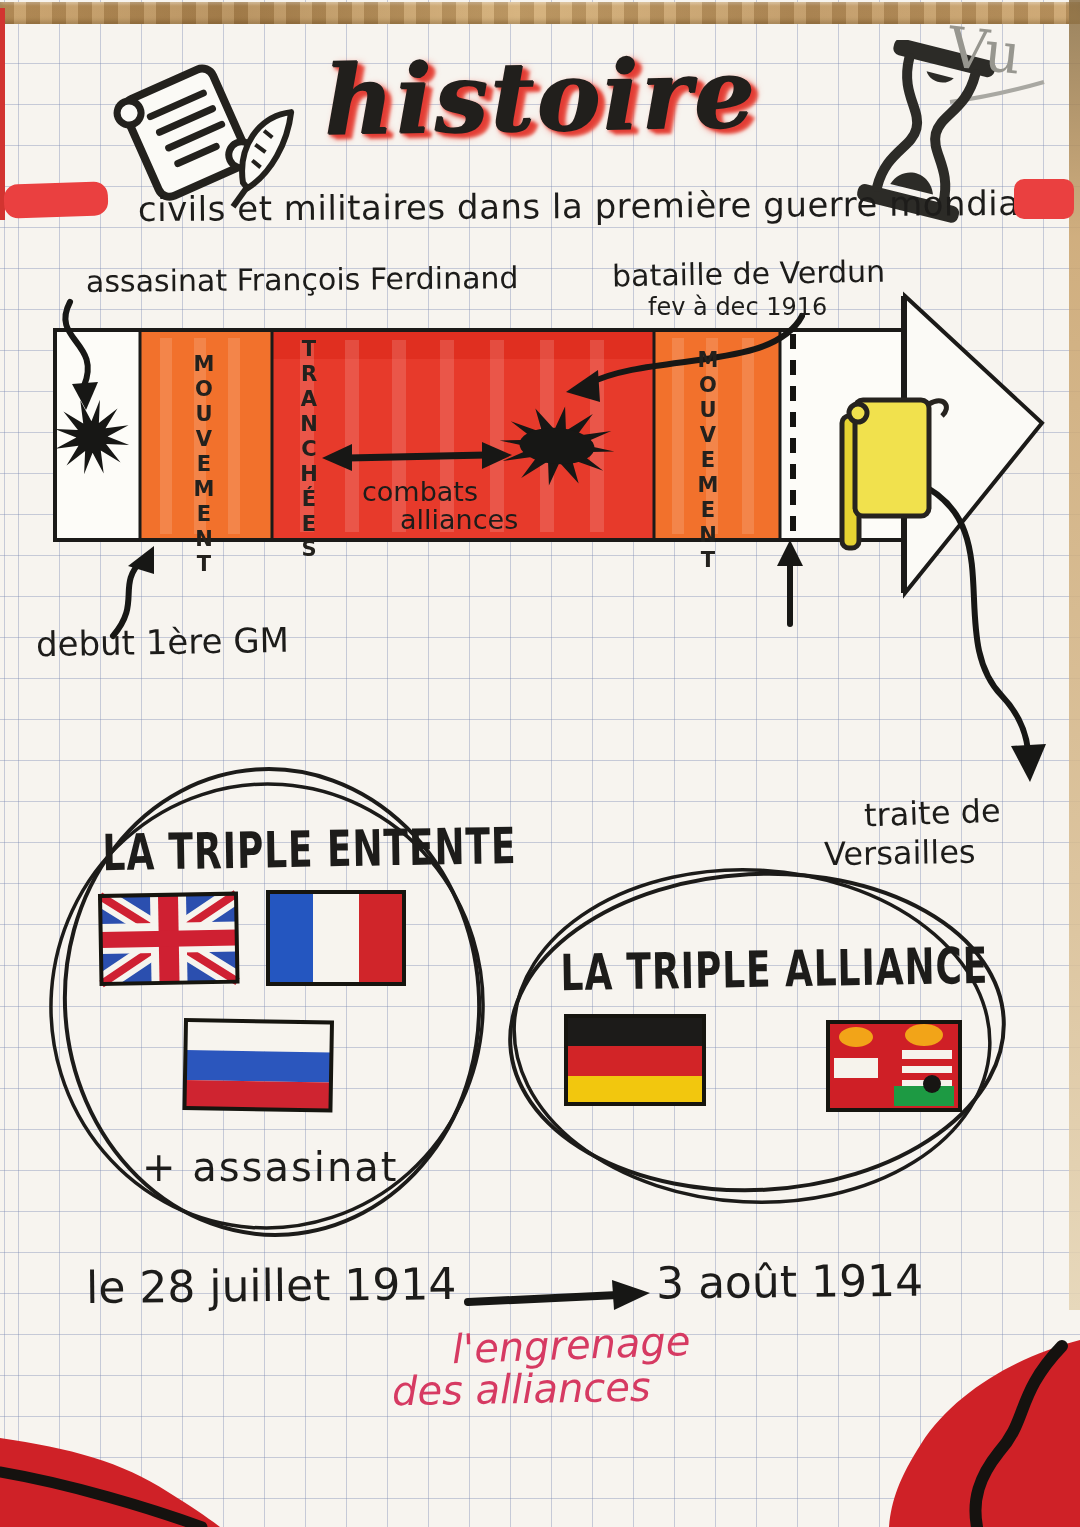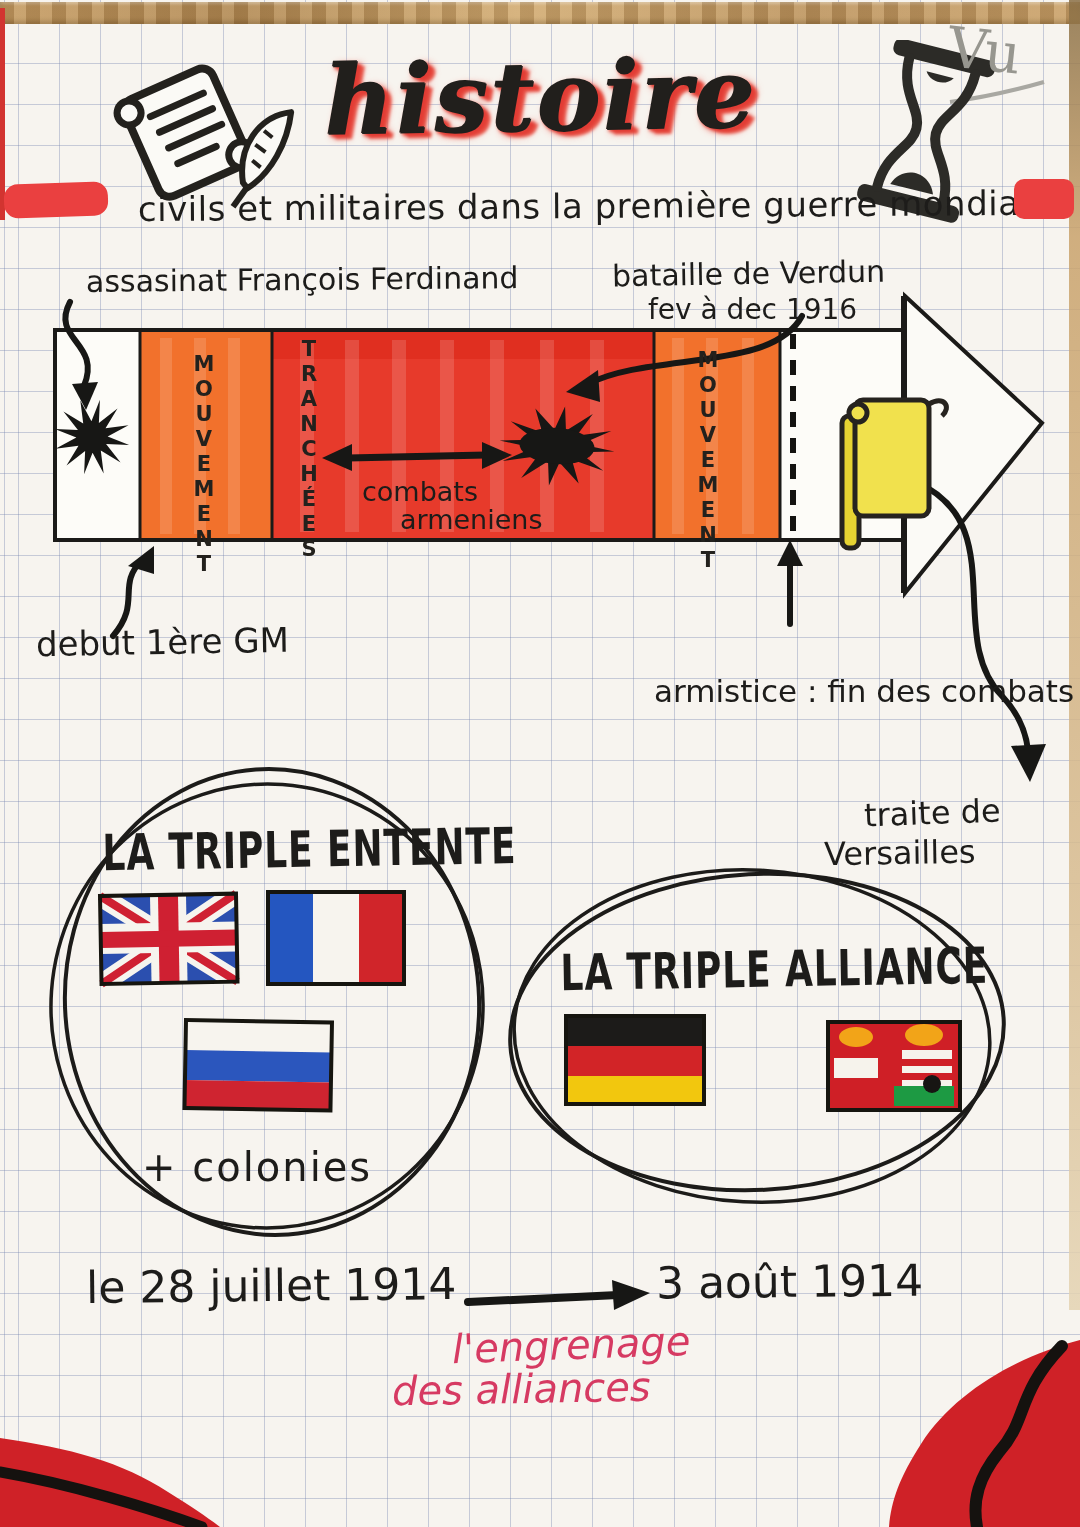--- a/index.html
+++ b/index.html
@@ -46,21 +46,21 @@
   .subtitle {
     left:138px; top:186px; width:880px; font-size:34px; letter-spacing:.5px;
     transform:rotate(-.4deg); white-space:nowrap;
   }
   .bar { background:#ea4040; border-radius:14px; }
   .bar-left  { left:4px;  top:183px; width:104px; height:34px; transform:rotate(-2deg); }
   .bar-right { left:1014px; top:179px; width:60px; height:40px; border-radius:10px; }
 
   
   .h { white-space:nowrap; }
-  .fs27{font-size:27px;} .fs28{font-size:28px;} .fs30{font-size:30px;} .fs31{font-size:31px;}
+  .fs27{font-size:27px;} .fs28{font-size:24px;} .fs30{font-size:30px;} .fs31{font-size:31px;}
   .fs32{font-size:32px;} .fs34{font-size:34px;} .fs40{font-size:40px;} .fs44{font-size:44px;}
 
   .vword {
     writing-mode:vertical-lr; text-orientation:upright;
     font-size:21px; font-weight:bold; letter-spacing:1px; line-height:1;
     color:#23211d; white-space:nowrap;
   }
   .group-title { font-weight:bold; letter-spacing:1px; transform:scale(.92,1.25); transform-origin:left top; }
   .pink { color:#d63a62; font-style:italic; }
 </style>
@@ -264,29 +264,28 @@
 
   <div class="abs h fs30" style="left:86px;top:262px;transform:rotate(-.5deg)">assasinat François Ferdinand</div>
   <div class="abs h fs30" style="left:612px;top:256px;transform:rotate(-1deg)">bataille de Verdun</div>
   <div class="abs h fs28" style="left:648px;top:293px">fev à dec 1916</div>
 
   <div class="abs vword" style="left:193px;top:352px">MOUVEMENT</div>
   <div class="abs vword" style="left:298px;top:337px">TRANCHÉES</div>
   <div class="abs vword" style="left:697px;top:348px">MOUVEMENT</div>
 
   <div class="abs h fs27" style="left:362px;top:476px">combats</div>
-  <div class="abs h fs27" style="left:400px;top:504px">armeniens</div>
+  <div class="abs h fs27" style="left:400px;top:504px">alliances</div>
 
   <div class="abs h fs34" style="left:36px;top:622px;transform:rotate(-1deg)">debut 1ère GM</div>
-  <div class="abs h fs31" style="left:654px;top:673px">armistice : fin des combats</div>
   <div class="abs h fs32" style="left:864px;top:794px;transform:rotate(-2deg)">traite de</div>
   <div class="abs h fs32" style="left:824px;top:834px;transform:rotate(-1deg)">Versailles</div>
 
   <div class="abs h fs40 group-title" style="left:102px;top:824px;transform:rotate(-1deg) scale(.9,1.25)">LA TRIPLE ENTENTE</div>
-  <div class="abs h fs40" style="left:142px;top:1144px;letter-spacing:2px">+ colonies</div>
+  <div class="abs h fs40" style="left:142px;top:1144px;letter-spacing:2px">+ assasinat</div>
   <div class="abs h fs40 group-title" style="left:560px;top:944px;transform:rotate(-1deg) scale(.9,1.25)">LA TRIPLE ALLIANCE</div>
 
   <div class="abs h fs44" style="left:86px;top:1260px;transform:rotate(-.6deg)">le 28 juillet 1914</div>
   <div class="abs h fs44" style="left:656px;top:1256px;transform:rotate(-.6deg)">3 août 1914</div>
   <div class="abs h fs40 pink" style="left:452px;top:1322px;transform:rotate(-2deg)">l'engrenage</div>
   <div class="abs h fs40 pink" style="left:392px;top:1366px;transform:rotate(-1deg)">des alliances</div>
 
 </div>
 
 </body></html>

